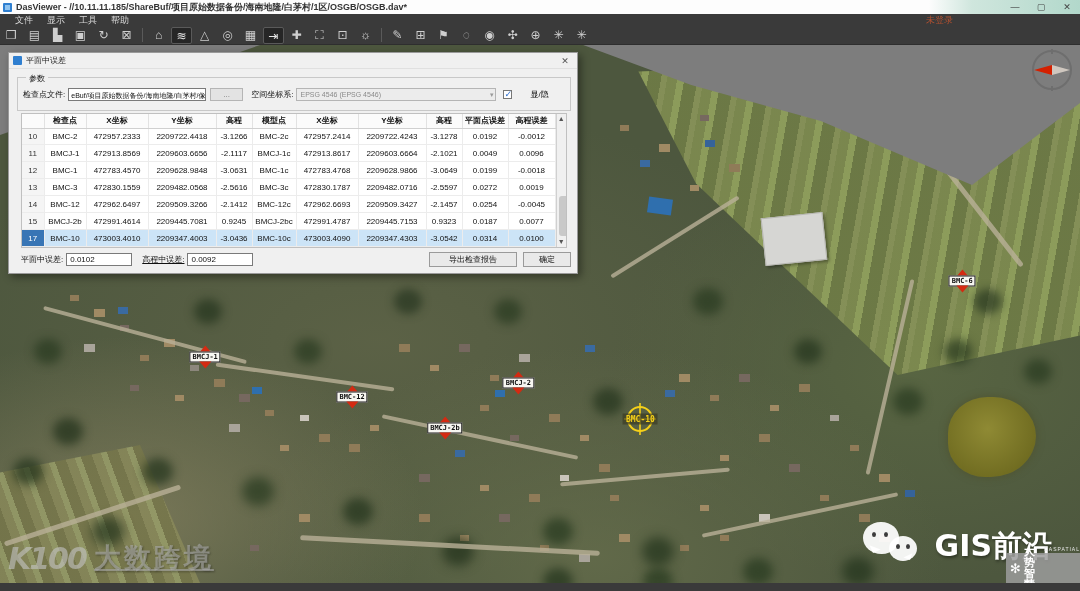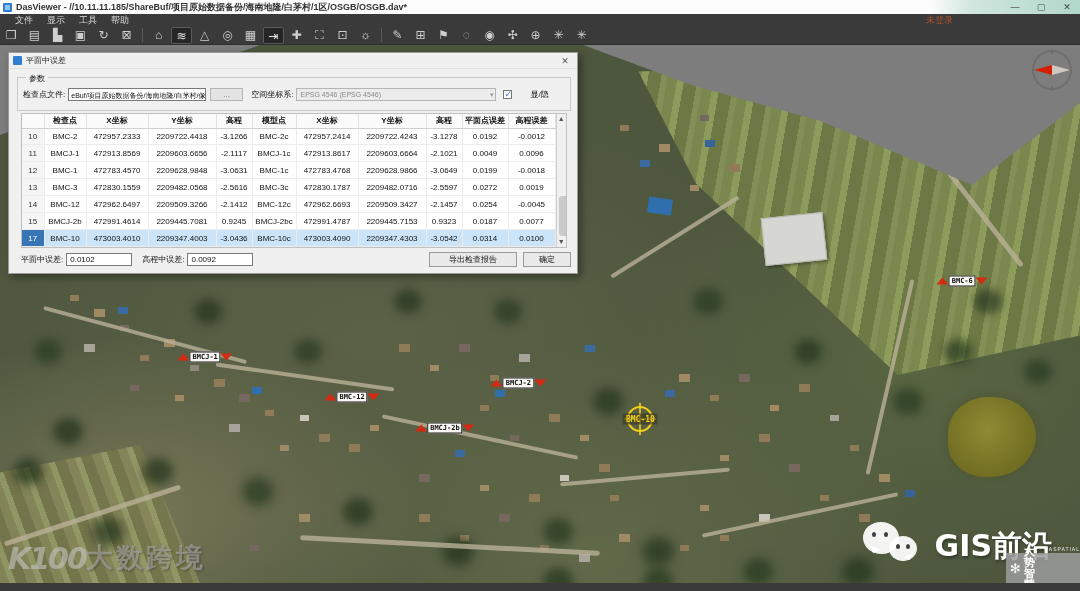--- a/index.html
+++ b/index.html
@@ -85,21 +85,21 @@
       350px 460px 10px 7px #22321cb0, 450px 500px 11px 8px #22321cb8, 550px 480px 10px 7px #26381fb0,
       650px 500px 11px 8px #22321cb0, 300px 300px 10px 6px #26381fa8, 200px 260px 10px 6px #22321ca8,
       500px 260px 10px 6px #26381fa8, 600px 350px 10px 7px #22321ca8, 700px 250px 10px 7px #26381fa8,
       800px 300px 10px 6px #22321ca8, 900px 350px 10px 7px #26381fa8, 950px 300px 10px 6px #22321ca8,
       1000px 380px 11px 8px #26381fb0, 850px 520px 11px 8px #22321cb0, 750px 520px 10px 7px #26381fb0,
       400px 250px 9px 6px #22321ca0, 100px 480px 11px 8px #22321cb0, 40px 300px 10px 6px #26381fa8,
       980px 250px 9px 6px #22321ca0, 1030px 320px 10px 6px #26381fa8, 550px 530px 10px 7px #22321cb0,
       650px 530px 10px 7px #26381fb0, 20px 420px 10px 7px #22321cb0;}
 
   
-  .marker{position:absolute;transform:translate(-50%,-50%);display:flex;
+  .marker{position:absolute;transform:translate(-50%,-50%);display:flex;flex-direction:column;
     align-items:center;z-index:20;}
   .tri-top{width:0;height:0;border-left:6px solid transparent;border-right:6px solid transparent;
     border-bottom:7px solid #d42a12;}
   .tri-bot{width:0;height:0;border-left:6px solid transparent;border-right:6px solid transparent;
     border-top:7px solid #d42a12;}
   .m-label{background:#f7f6f1;border:1px solid #1c1c1c;color:#111;
     font:bold 7px "DejaVu Sans Mono",monospace;padding:0 2px;line-height:9px;margin:-1px 0;}
   .sel-marker{position:absolute;transform:translate(-50%,-50%);z-index:21;width:64px;height:30px;}
   .sel-circle{position:absolute;left:50%;top:50%;width:26px;height:26px;margin:-13px 0 0 -13px;
     border:2px solid #f5d019;border-radius:50%;}
@@ -155,22 +155,22 @@
     padding:0 3px;line-height:12px;margin-left:3px;}
   .fbtn{height:15px;background:#e9e9e9;border:1px solid #9a9a9a;text-align:center;
     line-height:14px;font-size:8px;}
   .btn-export{width:88px;margin-left:auto;}
   .btn-ok{width:48px;margin:0 8px 0 6px;}
 
   
   .wm-left{position:absolute;left:8px;top:540px;display:flex;align-items:center;z-index:30;
     color:#b9b9b9aa;}
   .wm-logo{font:bold italic 30px "DejaVu Sans",sans-serif;color:#c4c4c49a;letter-spacing:-2px;}
-  .wm-left-text{font:bold 27px "DejaVu Sans",sans-serif;color:#adadad99;margin-left:0;
-    letter-spacing:3px;text-shadow:1px 1px 2px #0000004d;}
+  .wm-left-text{font:bold 27px "DejaVu Sans",sans-serif;color:#adadad99;margin-left:8px;
+    letter-spacing:3px;text-shadow:1px 1px 2px #0000004d;text-decoration:underline;}
   .wm-right{position:absolute;right:28px;top:520px;display:flex;align-items:center;z-index:30;}
   .wc-icon{position:relative;width:62px;height:52px;}
   .wc-b1{position:absolute;left:0;top:2px;width:36px;height:32px;background:#ffffffee;
     border-radius:50% 50% 48% 52%;}
   .wc-b1:after{content:"";position:absolute;left:4px;bottom:-5px;width:0;height:0;
     border:6px solid transparent;border-top-color:#ffffffee;transform:rotate(20deg);}
   .wc-b2{position:absolute;left:26px;top:16px;width:28px;height:25px;background:#ffffffee;
     border-radius:50%;}
   .wc-b2:after{content:"";position:absolute;right:2px;bottom:-4px;width:0;height:0;
     border:5px solid transparent;border-top-color:#ffffffee;transform:rotate(-25deg);}
@@ -433,21 +433,21 @@
     <div class="vscroll">
       <span class="varrow">▲</span>
       <span class="vthumb"></span>
       <span class="varrow">▼</span>
     </div>
   </div>
 
   <div class="dfoot">
     <span style="margin-left:12px;">平面中误差:</span>
     <span class="finput">0.0102</span>
-    <span style="margin-left:10px;">高程中误差:</span>
+    <span style="margin-left:10px;text-decoration:underline;">高程中误差:</span>
     <span class="finput">0.0092</span>
     <span class="fbtn btn-export">导出检查报告</span>
     <span class="fbtn btn-ok">确定</span>
   </div>
 </div>
 
 <div class="wm-left">
   <span class="wm-logo">K100</span>
   <span class="wm-left-text">大数跨境</span>
 </div>

